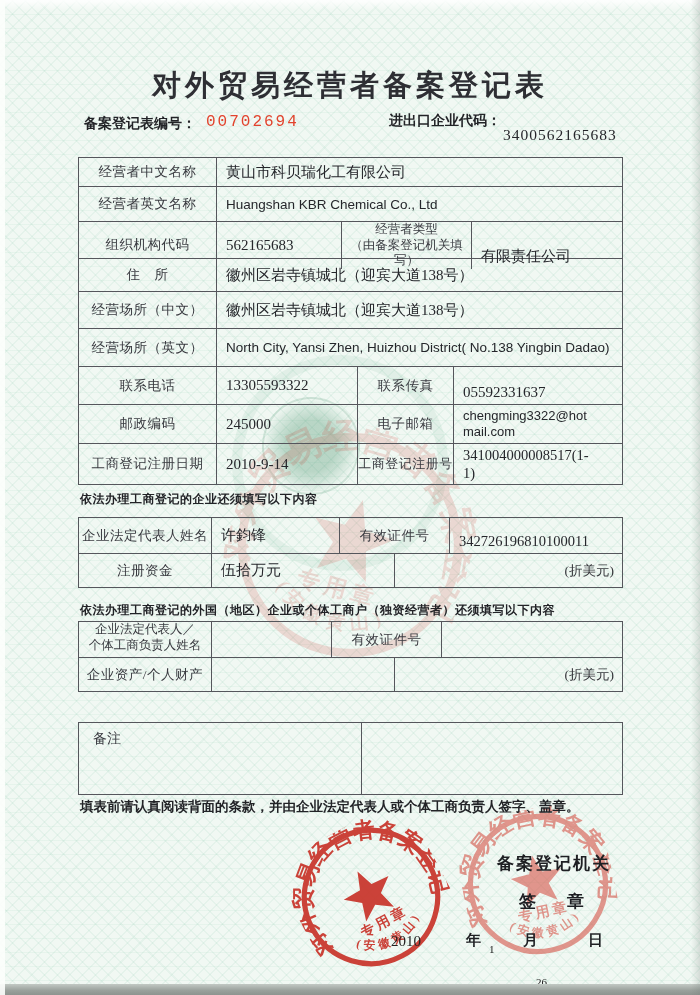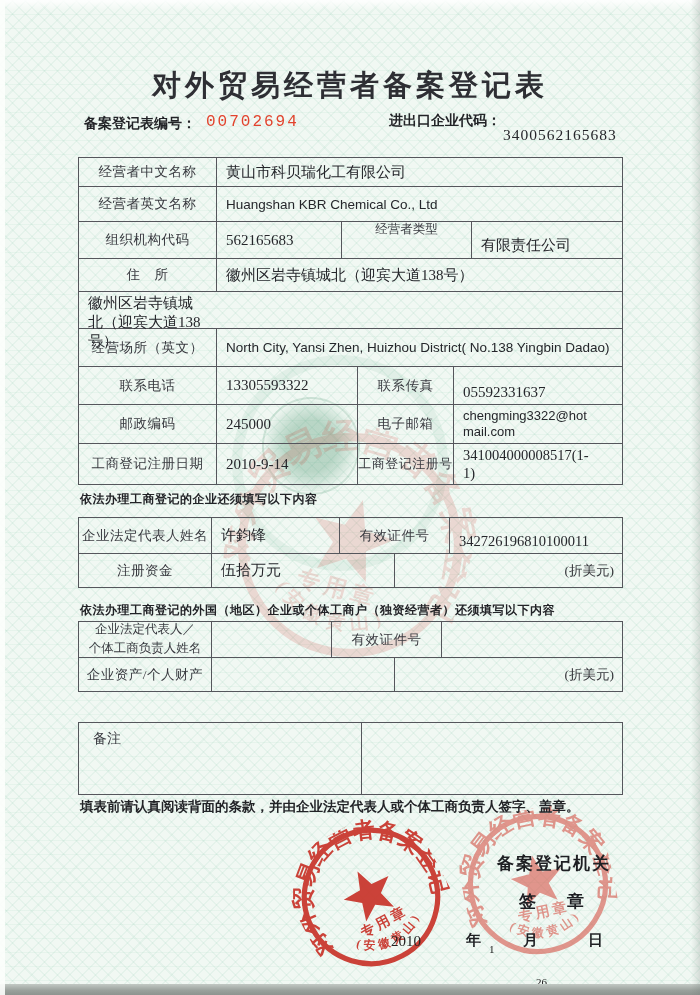--- a/index.html
+++ b/index.html
@@ -23,21 +23,21 @@
   .reg-val{left:206px;top:113px;font-size:16px;letter-spacing:2px;color:#e2432d;z-index:4;}
   .code-val{left:503px;top:126px;font-size:15.5px;letter-spacing:1px;color:#26262b;z-index:4;}
 
   
   .tbl{position:absolute;left:78px;width:545px;border:1px solid #55565c;z-index:2;box-sizing:border-box;}
   .trow{display:grid;border-top:1px solid #55565c;box-sizing:border-box;}
   .trow:first-child{border-top:none;}
   .cell{border-left:1px solid #55565c;display:flex;align-items:center;min-width:0;box-sizing:border-box;}
   .cell:first-child{border-left:none;}
   .lbl{justify-content:center;text-align:center;font-size:13.5px;color:#393a40;letter-spacing:.5px;}
-  .lbl2{flex-direction:column;justify-content:space-between;line-height:1.25;font-size:12.5px;color:#393a40;text-align:center;}
+  .lbl2{flex-direction:column;justify-content:flex-start;line-height:1.25;font-size:12.5px;color:#393a40;text-align:center;}
   .val{padding:2px 9px;font-size:15px;color:#25262b;}
   .lat{font-family:Liberation Sans, sans-serif;font-size:13.5px;}
   .wrap{word-break:break-all;line-height:1.25;}
   .low{align-items:flex-end;padding-bottom:3px;}
   .note{justify-content:flex-end;padding-right:8px;font-size:13.5px;color:#35363b;padding-left:24px;}
 
   .sec-h{font-size:12px;font-weight:bold;color:#222327;z-index:4;letter-spacing:.5px;
          font-family:"Liberation Sans",sans-serif;}
   .foot{left:80px;top:798px;font-size:13.5px;font-weight:bold;color:#222327;z-index:4;
         font-family:"Liberation Sans",sans-serif;}
@@ -90,28 +90,30 @@
     </div>
     <div class="trow" style="height:35px;grid-template-columns:137px 1fr;">
       <div class="cell lbl">经营者英文名称</div>
       <div class="cell val lat">Huangshan KBR Chemical Co., Ltd</div>
     </div>
     <div class="trow" style="height:37px;grid-template-columns:137px 125px 130px 1fr;">
       <div class="cell lbl">组织机构代码</div>
       <div class="cell val">562165683</div>
       <div class="cell lbl2">
         <span>经营者类型</span>
+        <span>（由备案登记机关填写）</span>
       </div>
       <div class="cell val low">有限责任公司</div>
     </div>
     <div class="trow" style="height:33px;grid-template-columns:137px 1fr;">
       <div class="cell lbl">住　所</div>
       <div class="cell val">徽州区岩寺镇城北（迎宾大道138号）</div>
     </div>
     <div class="trow" style="height:37px;grid-template-columns:137px 1fr;">
+      <div class="cell lbl">经营场所（中文）</div>
       <div class="cell val">徽州区岩寺镇城北（迎宾大道138号）</div>
     </div>
     <div class="trow" style="height:38px;grid-template-columns:137px 1fr;">
       <div class="cell lbl">经营场所（英文）</div>
       <div class="cell val lat">North City, Yansi Zhen, Huizhou District( No.138 Yingbin Dadao)</div>
     </div>
     <div class="trow" style="height:38px;grid-template-columns:137px 141px 96px 1fr;">
       <div class="cell lbl">联系电话</div>
       <div class="cell val">13305593322</div>
       <div class="cell lbl">联系传真</div>

